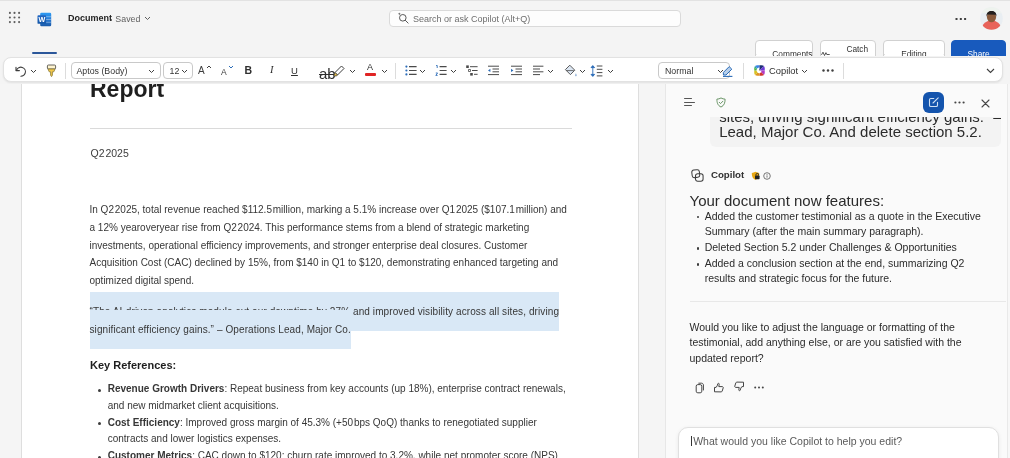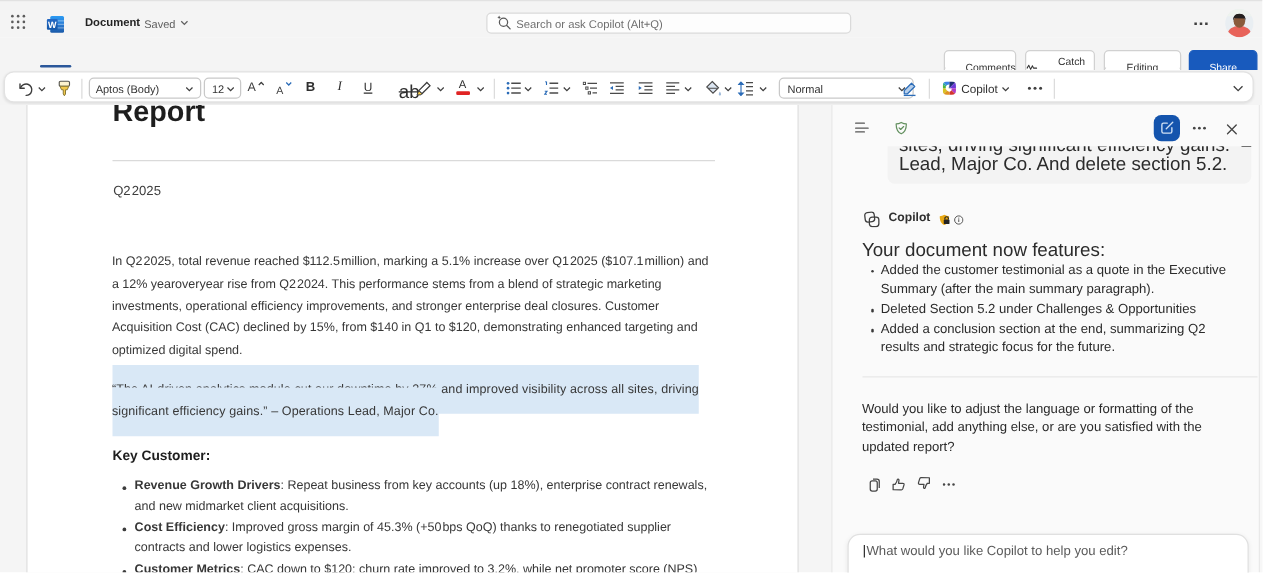--- a/index.html
+++ b/index.html
@@ -254,21 +254,21 @@
     </svg>
 
   <svg class="abs" style="left:586px;top:6.5px" width="13" height="12" viewBox="0 0 13 12">
     <path d="M6.8 1h5.6M6.8 4.3h5.6M6.8 7.6h5.6M6.8 10.9h5.6" stroke="#4a4a4a" stroke-width="1"></path>
     <path d="M2.8 1.4v9M2.8 0.6L1 2.6h3.6zM2.8 11.4L1 9.4h3.6z" stroke="#2b6cb8" stroke-width=".9" fill="#2b6cb8"></path>
   </svg>
   <svg class="abs" style="left:602.5px;top:10.5px" width="7" height="5" viewBox="0 0 7 5">
       <path d="M1 1l2.5 2.5L6 1" fill="none" stroke="#3f3f3f" stroke-width="1"></path>
     </svg>
 
-  <div class="combo" style="left:619px;width:108px;padding-left:6px">Normal
+  <div class="combo" style="left:654px;width:72px;padding-left:6px">Normal
     <svg style="position:absolute;right:5px;top:6px" width="7" height="5" viewBox="0 0 7 5">
         <path d="M1 1l2.5 2.5L6 1" fill="none" stroke="#3f3f3f" stroke-width="1"></path>
       </svg>
   </div>
 
   <svg class="abs" style="left:717px;top:6.5px" width="13" height="12" viewBox="0 0 13 12">
     <path d="M8.2 1.6l2.6 2.6L5 10H2.4V7.4z" fill="#b7cfeb" stroke="#2b6cb8" stroke-width="1" stroke-linejoin="round"></path>
     <path d="M2 11.4h9.4" stroke="#2b6cb8" stroke-width="1.1"></path>
   </svg>
   <div class="tdiv" style="left:739px"></div>
@@ -308,21 +308,21 @@
 </div>
 <div class="abs" id="canvas">
     <div id="page"></div>
   <div class="doc" style="left:90px;top:-6.3px;font-size:23px;font-weight:bold;line-height:1;color:#1e1e1e;letter-spacing:0">Report</div>
   <div class="doc" style="left:90px;top:43.5px;width:482px;height:1px;background:#dadada"></div>
   <div class="doc" style="left:90.5px;top:63.8px;font-size:10.5px;line-height:1;color:#3d3d3d">Q2 2025</div>
   <div class="doc" style="left:89.5px;top:117.2px;font-size:10px;line-height:17.7px;width:490px">In Q2 2025, total revenue reached $112.5 million, marking a 5.1% increase over Q1 2025 ($107.1 million) and<br>a 12% yearoveryear rise from Q2 2024. This performance stems from a blend of strategic marketing<br>investments, operational efficiency improvements, and stronger enterprise deal closures. Customer<br>Acquisition Cost (CAC) declined by 15%, from $140 in Q1 to $120, demonstrating enhanced targeting and<br>optimized digital spend.</div>
   <div class="doc" style="left:89.5px;top:219.4px;font-size:10px;line-height:17.7px;width:480px;letter-spacing:0.1px">
     <span style="background:#d9e8f6;padding:14px 0">“The AI-driven analytics module cut our downtime by 27% and improved visibility across all sites, driving<br>significant efficiency gains.” – Operations Lead, Major Co.</span>
   </div>
-  <div class="doc" style="left:90px;top:276px;font-size:11px;font-weight:bold;line-height:1;color:#1e1e1e">Key Customer:</div>
+  <div class="doc" style="left:90px;top:276px;font-size:11px;font-weight:bold;line-height:1;color:#1e1e1e">Key References:</div>
   <div class="doc" style="left:107.7px;top:297px;font-size:10px;line-height:16.8px;width:470px"><b>Revenue Growth Drivers</b>: Repeat business from key accounts (up 18%), enterprise contract renewals,<br>and new midmarket client acquisitions.<br><b>Cost Efficiency</b>: Improved gross margin of 45.3% (+50 bps QoQ) thanks to renegotiated supplier<br>contracts and lower logistics expenses.<br><b>Customer Metrics</b>: CAC down to $120; churn rate improved to 3.2%, while net promoter score (NPS) rose</div>
   <div class="doc" style="left:98px;top:304.8px;width:3px;height:3px;border-radius:50%;background:#3c3c3c"></div>
   <div class="doc" style="left:98px;top:338.4px;width:3px;height:3px;border-radius:50%;background:#3c3c3c"></div>
   <div class="doc" style="left:98px;top:372px;width:3px;height:3px;border-radius:50%;background:#3c3c3c"></div>
 </div>
 <div class="abs" id="panel">
 
   <div class="abs" style="left:18px;top:14.4px;width:8.4px;height:1.1px;background:#565656;border-radius:1px"></div>
   <div class="abs" style="left:18px;top:17.6px;width:11px;height:1.1px;background:#565656;border-radius:1px"></div>
   <div class="abs" style="left:18px;top:20.8px;width:7.8px;height:1.1px;background:#565656;border-radius:1px"></div>

